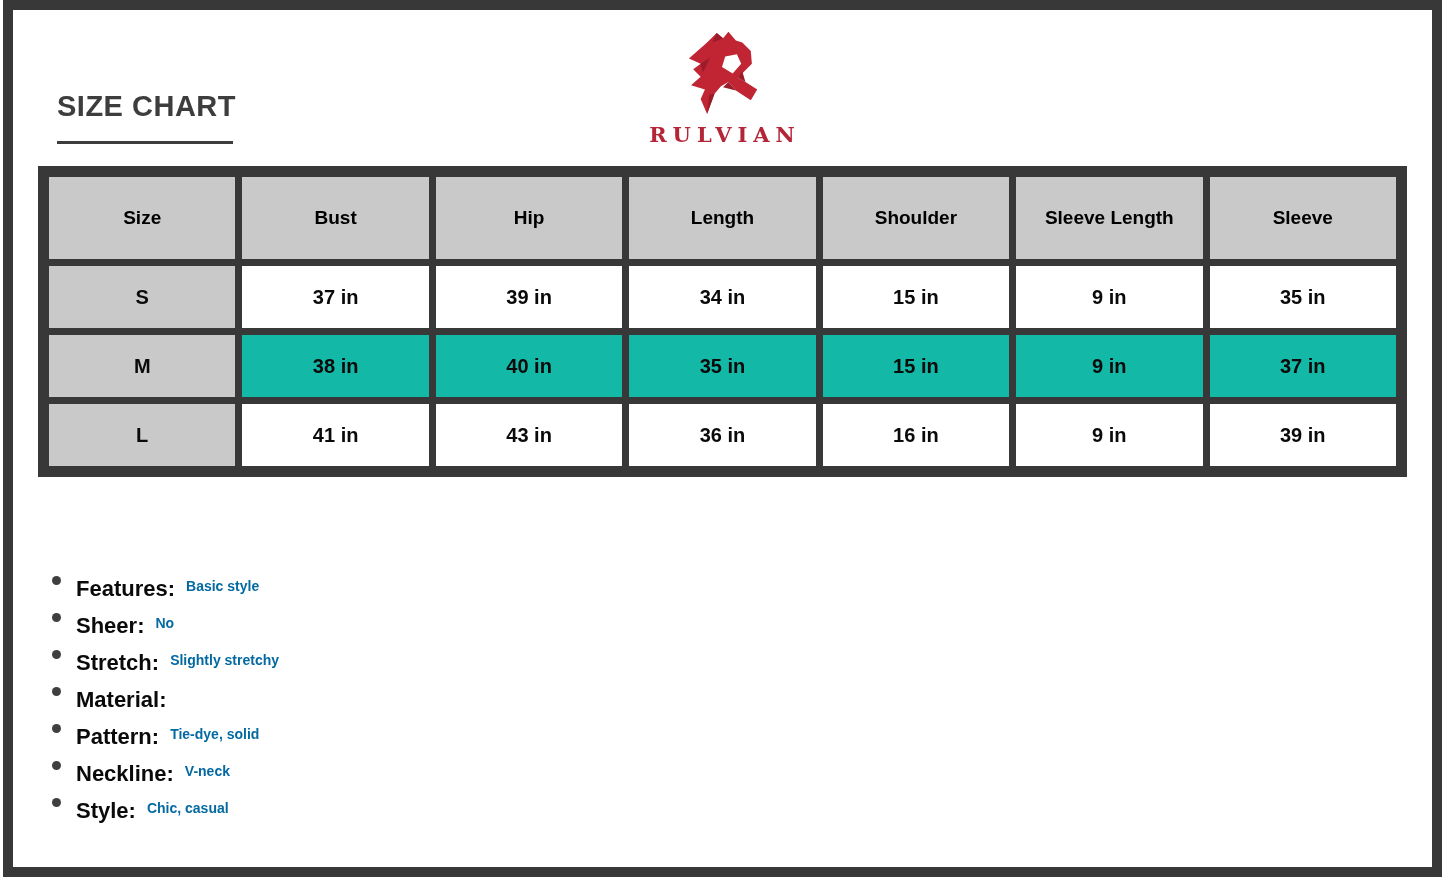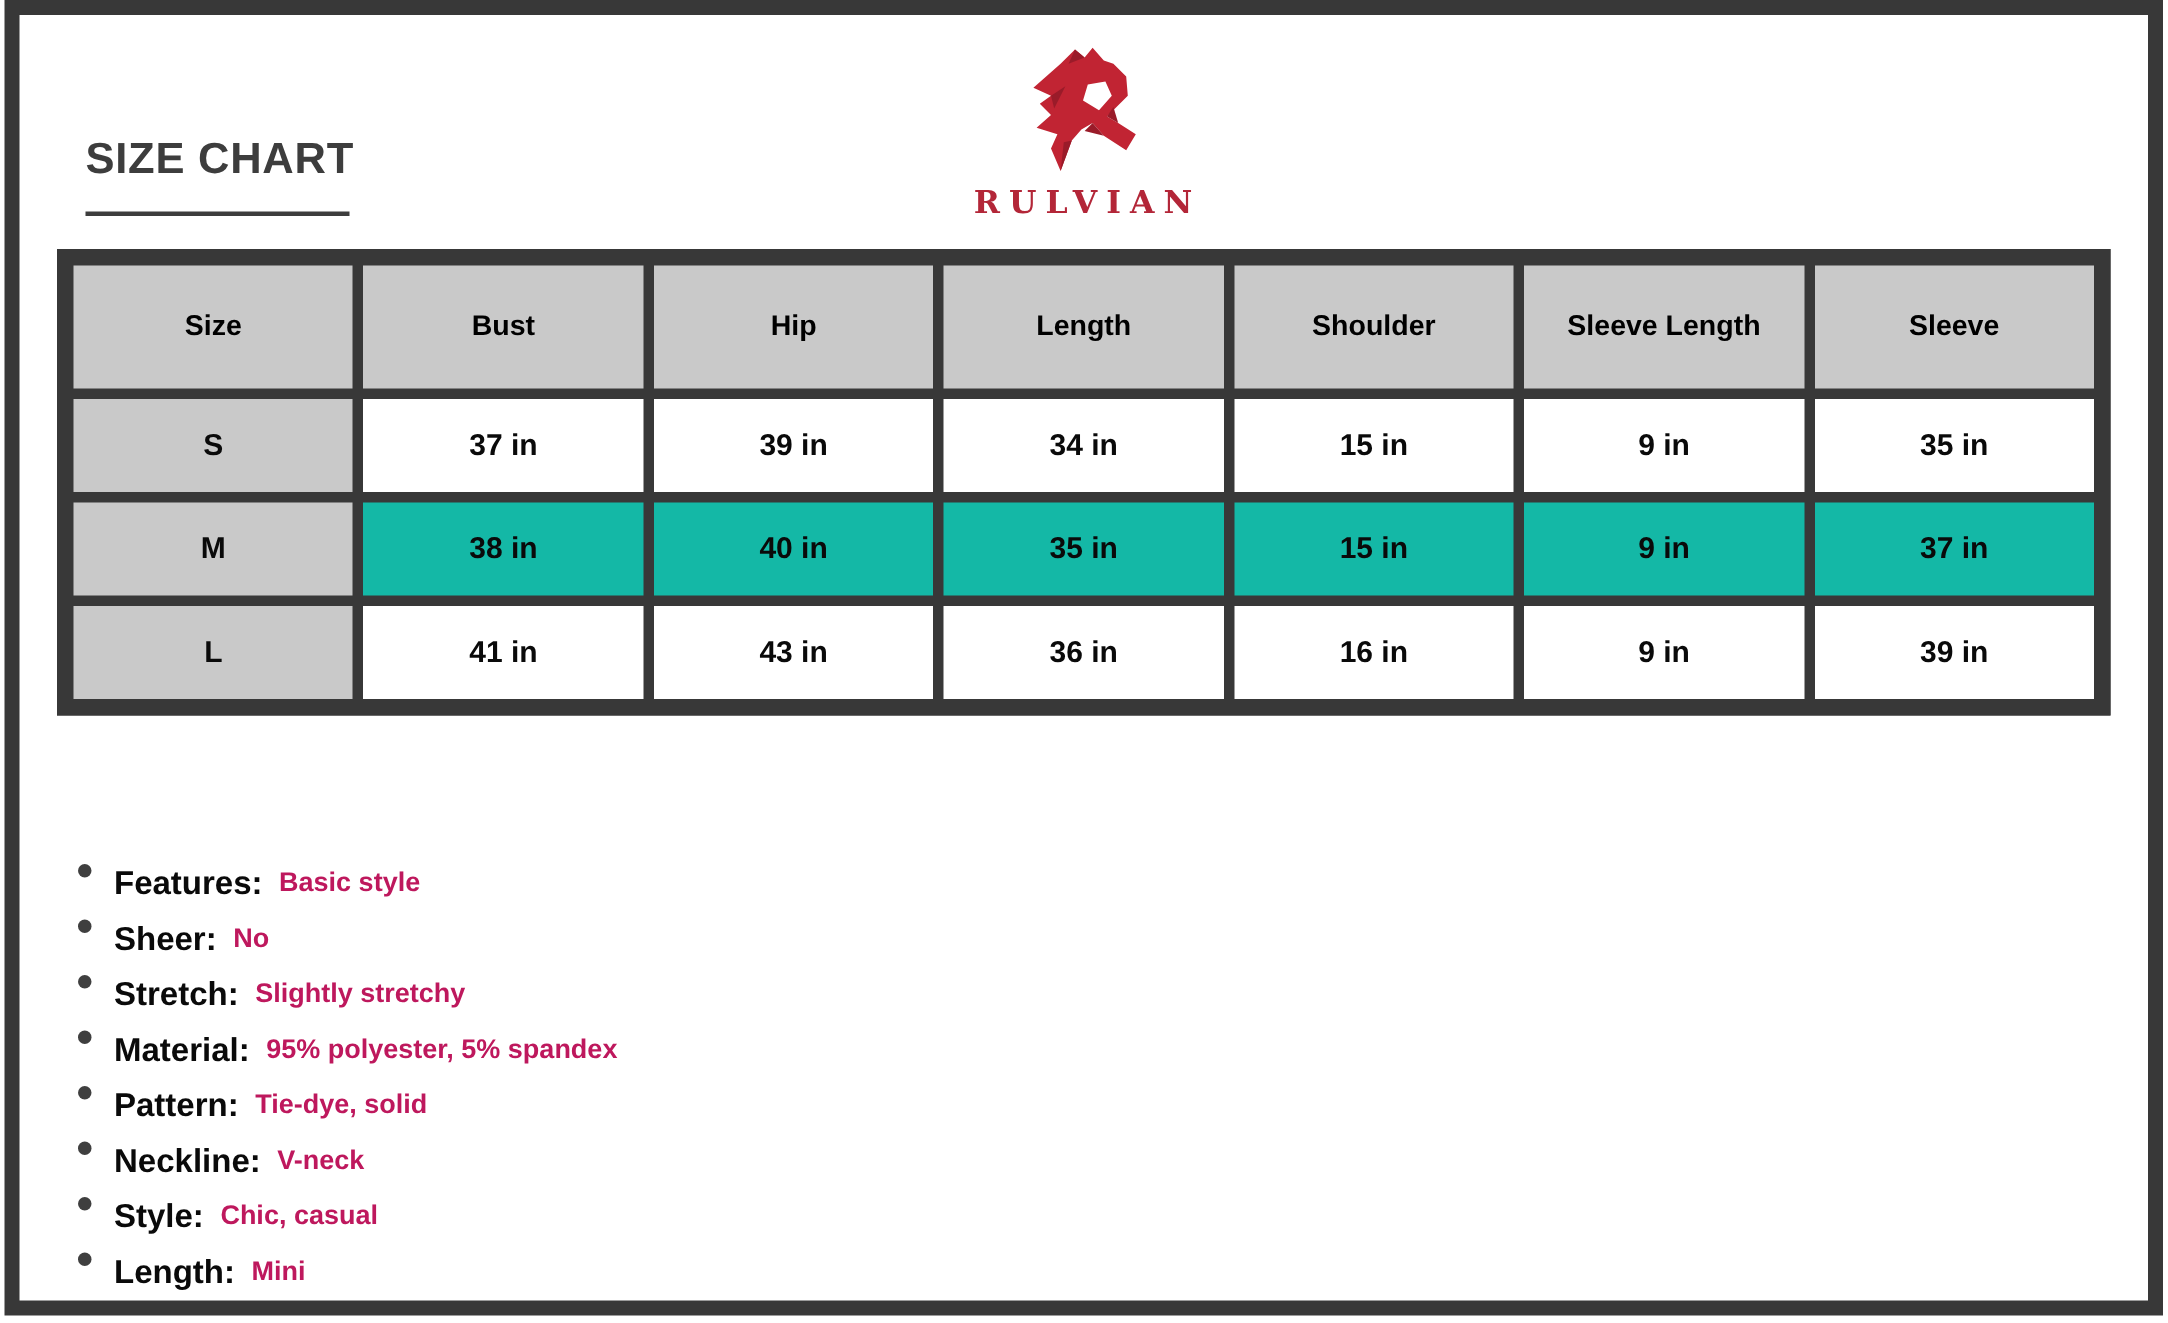--- a/index.html
+++ b/index.html
@@ -102,23 +102,23 @@
     background: #3f3f3f;
     margin-right: 15px;
     flex: 0 0 auto;
   }
   .detail-label {
     font-size: 22px;
     font-weight: bold;
     color: #0a0a0a;
   }
   .detail-value {
-    font-size: 18px;
-    font-weight: bold;
-    color: #be185d;
+    font-size: 14px;
+    font-weight: bold;
+    color: #0369a1;
     margin-left: 11px;
     padding-top: 2px;
   }
 </style>
 </head>
 <body>
 
 <div class="page-frame"></div>
 
 <div class="page-title">SIZE CHART</div>
@@ -194,35 +194,29 @@
     <span class="detail-value">No</span>
   </li>
   <li>
     <span class="detail-bullet"></span>
     <span class="detail-label">Stretch:</span>
     <span class="detail-value">Slightly stretchy</span>
   </li>
   <li>
     <span class="detail-bullet"></span>
     <span class="detail-label">Material:</span>
-    <span class="detail-value">95% polyester, 5% spandex</span>
   </li>
   <li>
     <span class="detail-bullet"></span>
     <span class="detail-label">Pattern:</span>
     <span class="detail-value">Tie-dye, solid</span>
   </li>
   <li>
     <span class="detail-bullet"></span>
     <span class="detail-label">Neckline:</span>
     <span class="detail-value">V-neck</span>
   </li>
   <li>
     <span class="detail-bullet"></span>
     <span class="detail-label">Style:</span>
     <span class="detail-value">Chic, casual</span>
   </li>
-  <li>
-    <span class="detail-bullet"></span>
-    <span class="detail-label">Length:</span>
-    <span class="detail-value">Mini</span>
-  </li>
 </ul>
 
 </body></html>

